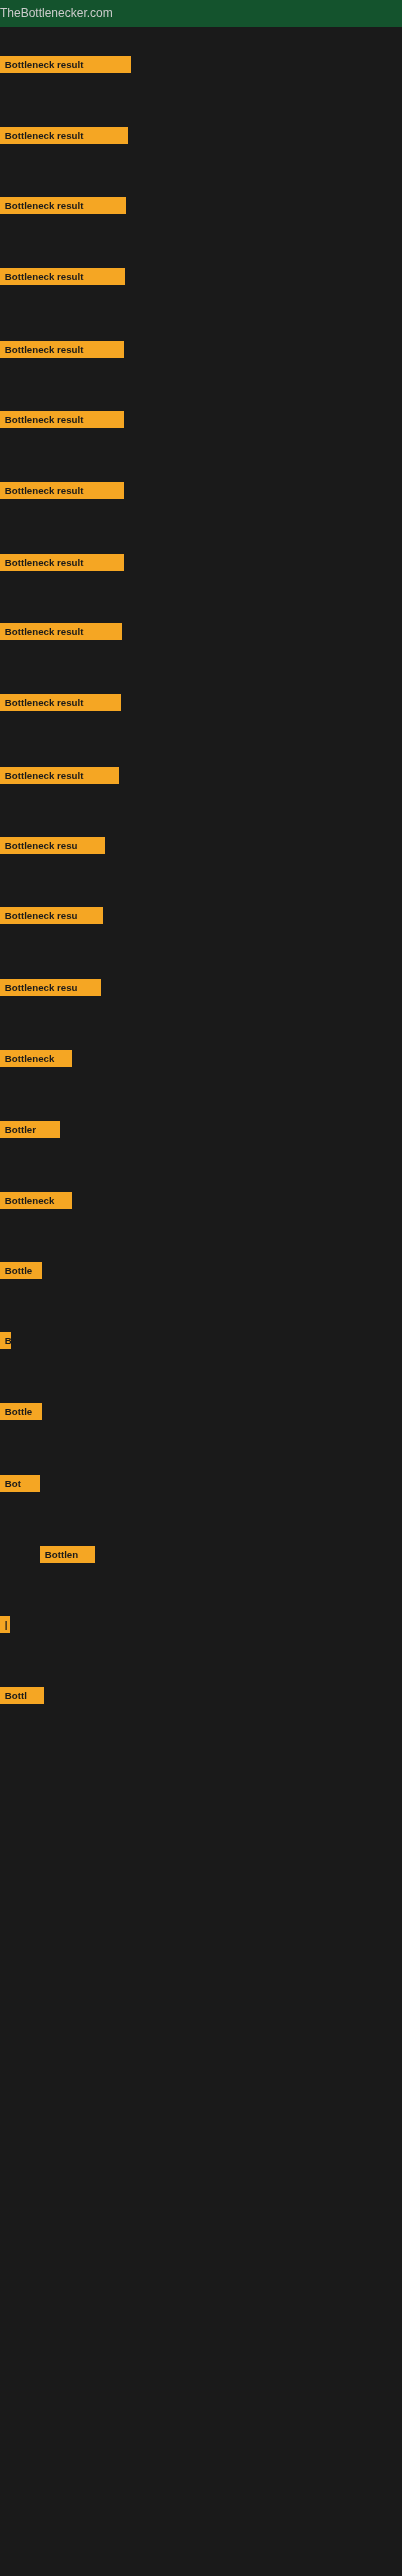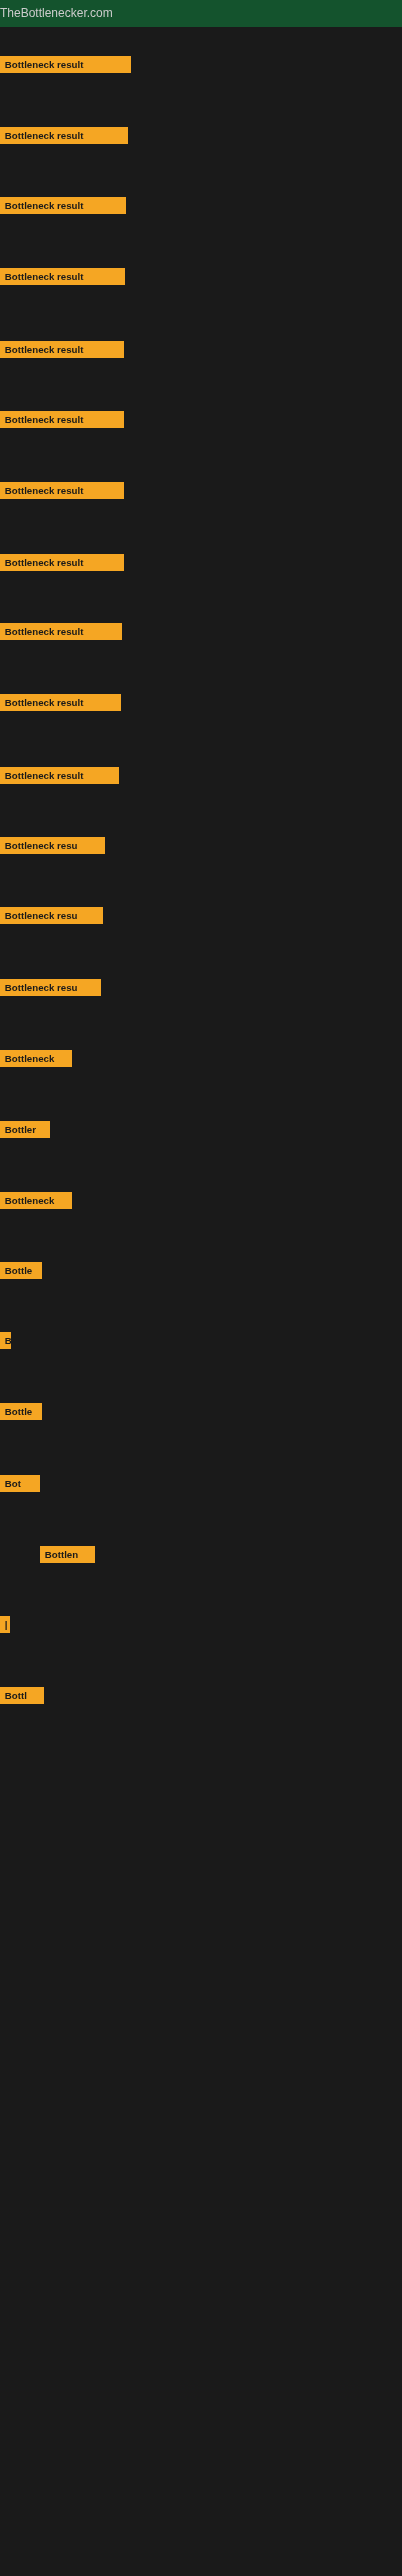--- a/index.html
+++ b/index.html
@@ -87,21 +87,21 @@
     <div class="bar-row" style="position: absolute; top: 873px; left: 0px; width: 100%;">
       <div class="bottleneck-bar" style="width: 103px;">Bottleneck resu</div>
     </div>
     <div class="bar-row" style="position: absolute; top: 945px; left: 0px; width: 100%;">
       <div class="bottleneck-bar" style="width: 101px;">Bottleneck resu</div>
     </div>
     <div class="bar-row" style="position: absolute; top: 1016px; left: 0px; width: 100%;">
       <div class="bottleneck-bar" style="width: 72px;">Bottleneck</div>
     </div>
     <div class="bar-row" style="position: absolute; top: 1087px; left: 0px; width: 100%;">
-      <div class="bottleneck-bar" style="width: 50px;">Bottler</div>
+      <div class="bottleneck-bar" style="width: 60px;">Bottler</div>
     </div>
     <div class="bar-row" style="position: absolute; top: 1158px; left: 0px; width: 100%;">
       <div class="bottleneck-bar" style="width: 72px;">Bottleneck</div>
     </div>
     <div class="bar-row" style="position: absolute; top: 1228px; left: 0px; width: 100%;">
       <div class="bottleneck-bar" style="width: 42px;">Bottle</div>
     </div>
     <div class="bar-row" style="position: absolute; top: 1298px; left: 0px; width: 100%;">
       <div class="bottleneck-bar" style="width: 11.3px;">B</div>
     </div>

